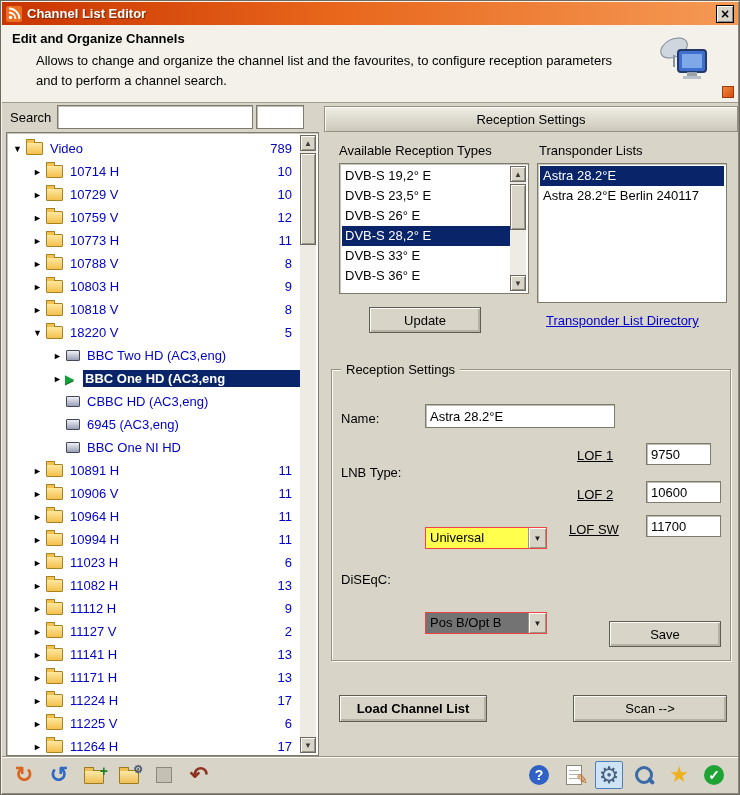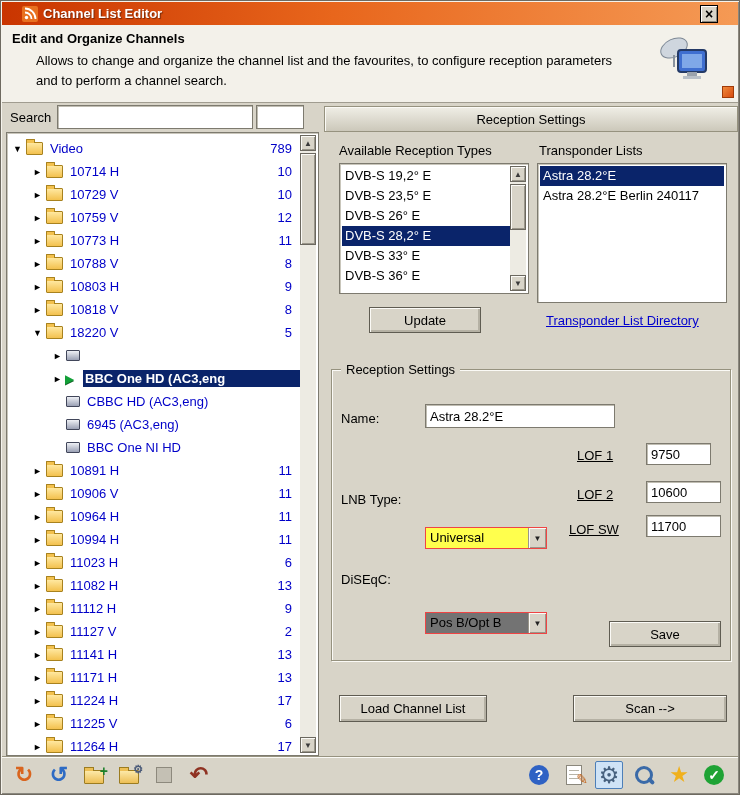--- a/index.html
+++ b/index.html
@@ -3,21 +3,21 @@
 <meta charset="utf-8">
 <style>
   * { margin:0; padding:0; box-sizing:border-box; }
   html,body { width:740px; height:795px; font-family:"Liberation Sans", sans-serif; font-size:13px; color:#000; }
   .window { position:relative; width:740px; height:795px; background:#d8d4c8; border:1px solid #6e6a60;
             box-shadow: inset 1px 1px 0 #f5f3ec, inset -1px -1px 0 #8a877e; overflow:hidden; }
 
   
   .titlebar { position:absolute; left:1px; top:1px; right:1px; height:23px;
               background:linear-gradient(to right,#c93500,#e8661c 45%,#f59a55);
-              display:flex; align-items:center; padding:0 20px; gap:5px; }
+              display:flex; align-items:center; padding:0 4px; gap:5px; }
   .titletext { color:#fff; font-weight:bold; text-shadow:1px 1px 1px rgba(0,0,0,.45); }
   .closebtn { margin-left:auto; width:18px; height:18px; background:#d8d4c8; border:1px solid #000;
               box-shadow:inset 1px 1px 0 #fff, inset -1px -1px 0 #8a877e;
               font:bold 14px "Liberation Sans",sans-serif; line-height:14px; display:flex; align-items:center; justify-content:center; cursor:default; }
 
   
   .header { position:absolute; left:1px; top:24px; right:1px; height:78px; background:#f3f1ea; border-bottom:1px solid #a09c90; }
   .h-title { position:absolute; left:10px; top:6px; font-weight:bold; }
   .h-desc  { position:absolute; left:34px; top:26px; width:592px; line-height:1.5; }
   .h-icon  { position:absolute; right:26px; top:8px; }
@@ -223,20 +223,21 @@
           <span class="tindent" style="width: 22px;"></span>
           <span class="expander">▼</span>
           <span class="folder"></span>
           <span class="tlabel">18220 V</span>
           <span class="tcount">5</span>
         </div>
         <div class="trow">
           <span class="tindent" style="width: 42px;"></span>
           <span class="expander">►</span>
           <span class="channelicon"></span>
+          <span class="tlabel">BBC Two HD (AC3,eng)</span>
         </div>
         <div class="trow sel">
           <span class="tindent" style="width: 42px;"></span>
           <span class="expander">►</span>
           <span class="selicon">▶</span>
           <span class="tlabel">BBC One HD (AC3,eng</span>
         </div>
         <div class="trow">
           <span class="tindent" style="width: 42px;"></span>
           <span class="expander"></span>
@@ -387,41 +388,41 @@
 
   <div class="groupbox"></div>
   <span class="grouplabel">Reception Settings</span>
 
   <span class="plabel" style="left:340px; top:410px;">Name:</span>
   <input class="field" style="left: 424px; top: 403px; width: 190px; height: 24px;" value="Astra 28.2°E">
 
   <span class="plabel u" style="left:576px; top:447px;">LOF 1</span>
   <input class="field" style="left: 645px; top: 442px; width: 65px; height: 22px;" value="9750">
 
-  <span class="plabel" style="left:340px; top:491px;">LNB Type:</span>
+  <span class="plabel" style="left:340px; top:464px;">LNB Type:</span>
   <div class="combo yellow" style="left:424px; top:482px; width:122px;">
     <span class="cval">Universal</span>
     <span class="cbtn"></span>
   </div>
 
   <span class="plabel u" style="left:576px; top:486px;">LOF 2</span>
   <input class="field" style="left: 645px; top: 480px; width: 75px; height: 22px;" value="10600">
 
   <span class="plabel u" style="left:568px; top:521px;">LOF SW</span>
   <input class="field" style="left: 645px; top: 514px; width: 75px; height: 22px;" value="11700">
 
   <span class="plabel" style="left:340px; top:571px;">DiSEqC:</span>
   <div class="combo" style="left:424px; top:567px; width:122px;">
     <span class="cval">Pos B/Opt B</span>
     <span class="cbtn"></span>
   </div>
 
   <button class="btn3d" style="left:608px; top:620px; width:112px; height:26px;">Save</button>
 
-  <button class="btn3d" style="left:338px; top:694px; width:148px; height:27px;">Load Channel List</button>
+  <button class="btn3d" style="left:338px; top:694px; width:148px; height:27px;font-weight:bold;">Load Channel List</button>
   <button class="btn3d" style="left:572px; top:694px; width:154px; height:27px;">Scan --&gt;</button>
 
   <div class="toolbar">
     <div class="tb-left" id="tbleft">
         <div class="tool">
           <span class="i-glyph" style="color: rgb(217, 101, 31); font-size: 22px; font-weight: bold;">↻</span>
         </div>
         <div class="tool">
           <span class="i-glyph" style="color: rgb(46, 107, 196); font-size: 22px; font-weight: bold;">↺</span>
         </div>

